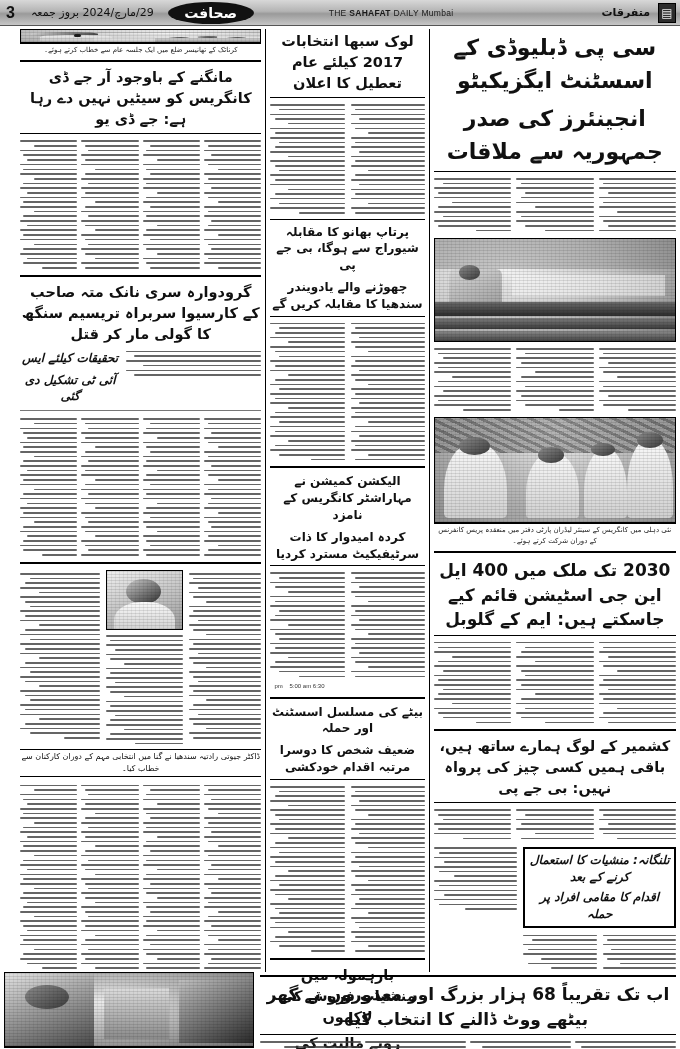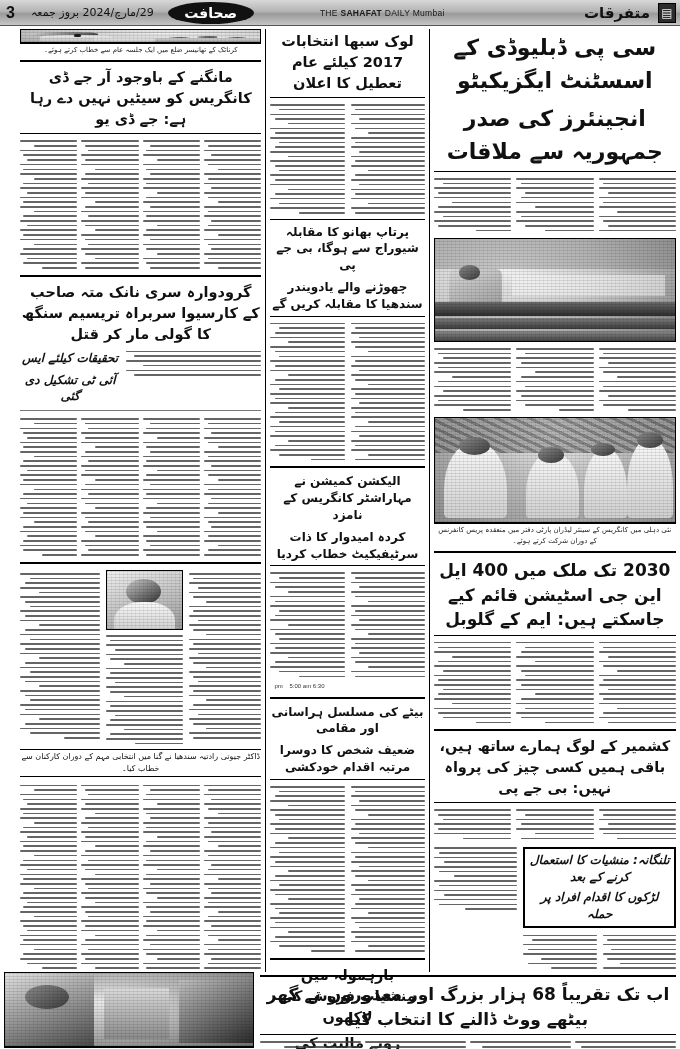--- a/index.html
+++ b/index.html
@@ -38,21 +38,21 @@
     margin: 0 4px 0 2px;
     background: #2c2c2c;
     border: 1px solid #000;
     display: flex; align-items: center; justify-content: center;
     flex: 0 0 auto;
   }
   .mh-right-icon .glyph {
     color: #e8e8e8; font-size: 12px; line-height: 1;
   }
   .mh-section {
-    font-size: 15px;
+    font-size: 11px;
     font-weight: bold;
     padding: 0 6px;
     color: #111;
     white-space: nowrap;
     flex: 0 0 auto;
     margin-left: 39px;
   }
   .mh-eng {
     font-family: "Liberation Sans", sans-serif;
     font-size: 8.5px;
@@ -472,21 +472,21 @@
           <div class="ln s2"></div>
             <div class="ln s1"></div>
             <div class="ln s5"></div>
         </div>
       </div>
 
       <div class="cols2" style="margin-top:2px;">
         <div style="flex:0 0 63%;">
           <div class="boxed">
             <div class="hl hl-sm">تلنگانہ: منشیات کا استعمال کرنے کے بعد</div>
-            <div class="hl hl-sm">لڑکوں کا اقدام افراد پر حملہ</div>
+            <div class="hl hl-sm">اقدام کا مقامی افراد پر حملہ</div>
           </div>
           <div class="cols2">
             <div class="body-text">
               <div class="ln s1"></div>
                 <div class="ln s2"></div>
                 <div class="ln s1"></div>
                 <div class="ln s3"></div>
               <div class="ln s1"></div>
                 <div class="ln s2"></div>
                 <div class="ln s4"></div>
@@ -647,21 +647,21 @@
             <div class="ln s4"></div>
             <div class="ln s2"></div>
             <div class="ln s1"></div>
           <div class="ln s3"></div>
             <div class="ln s6"></div>
         </div>
       </div>
 
       <div class="rule-thick"></div>
       <div class="hl hl-sm">الیکشن کمیشن نے مہاراشٹر کانگریس کے نامزد</div>
-      <div class="hl hl-sm hl-underline">کردہ امیدوار کا ذات سرٹیفیکیٹ خطاب کردیا</div>
+      <div class="hl hl-sm hl-underline">کردہ امیدوار کا ذات سرٹیفیکیٹ مسترد کردیا</div>
 
       <div class="cols2" style="margin-top:3px;">
         <div class="body-text">
           <div class="ln s1"></div>
             <div class="ln s2"></div>
             <div class="ln s1"></div>
             <div class="ln s3"></div>
           <div class="ln s1"></div>
             <div class="ln s2"></div>
             <div class="ln s4"></div>
@@ -707,21 +707,21 @@
             <div class="ln s3"></div>
             <div class="ln s5"></div>
         </div>
       </div>
 
       <div class="small-num" style="text-align:left;padding:1px 4px;">
         6:30 pm &nbsp;&nbsp; 5:00 am
       </div>
 
       <div class="rule-thick"></div>
-      <div class="hl hl-sm">بیٹے کی مسلسل ہراسانی اور مقامی</div>
+      <div class="hl hl-sm">بیٹے کی مسلسل اسسٹنٹ اور حملہ</div>
       <div class="hl hl-sm hl-underline">ضعیف شخص کا دوسرا مرتبہ اقدام خودکشی</div>
 
       <div class="cols2" style="margin-top:3px;">
         <div class="body-text">
           <div class="ln s1"></div>
             <div class="ln s2"></div>
             <div class="ln s1"></div>
             <div class="ln s3"></div>
           <div class="ln s1"></div>
             <div class="ln s2"></div>

